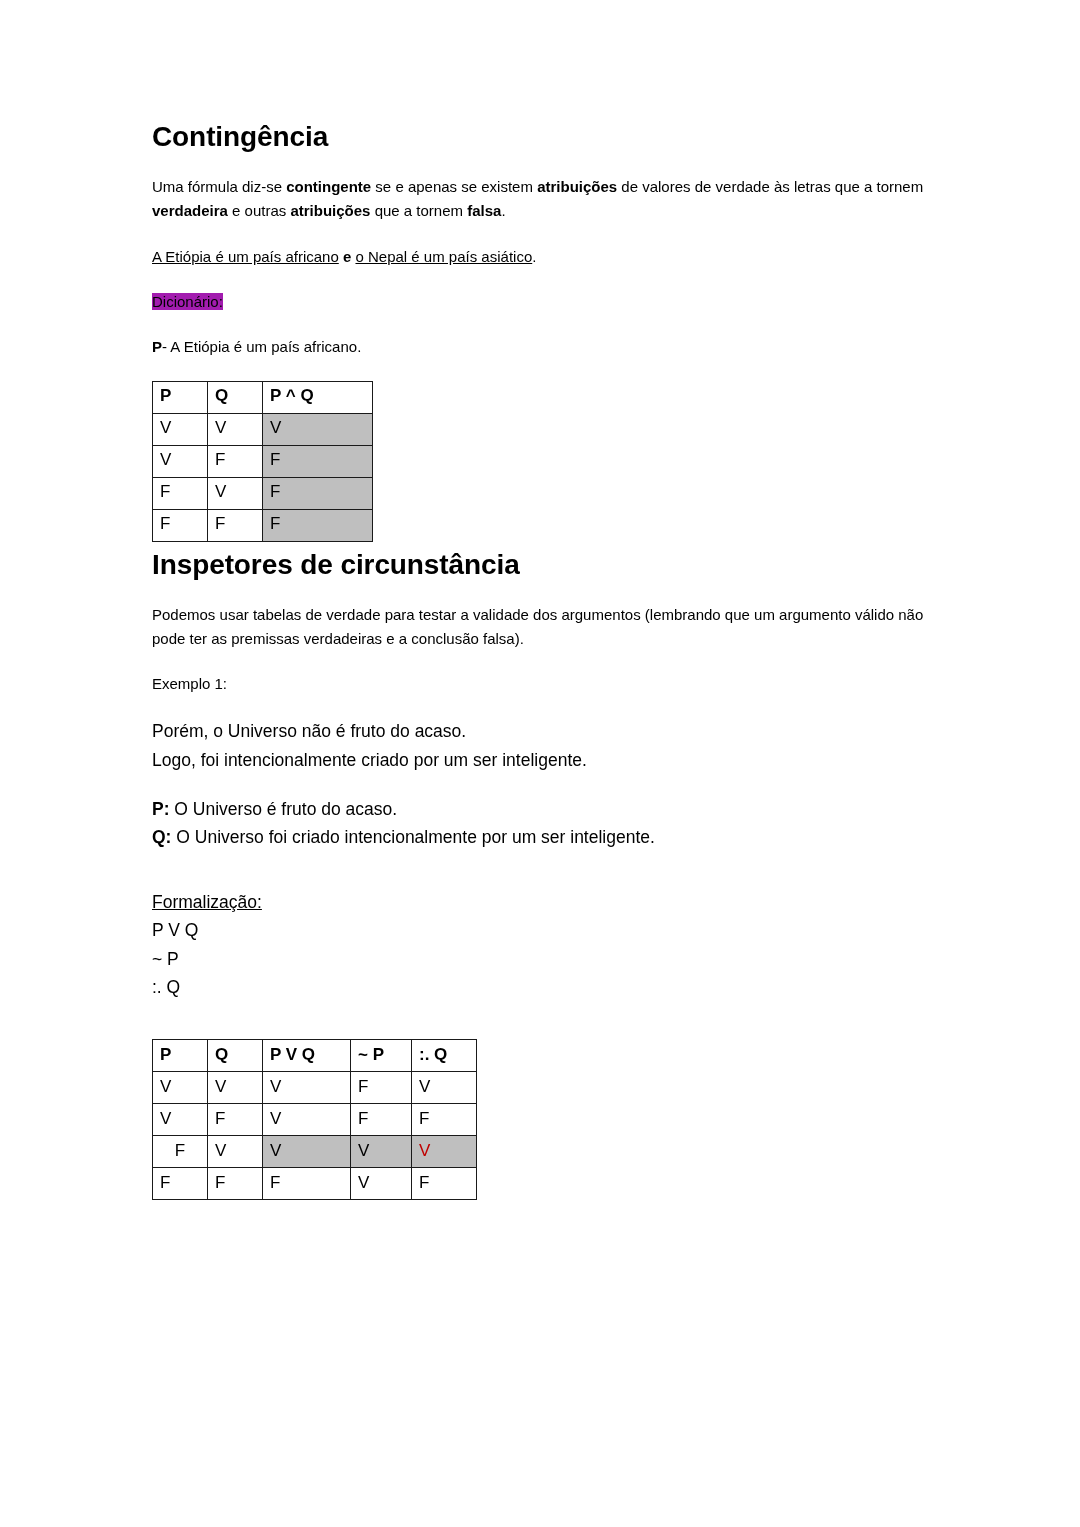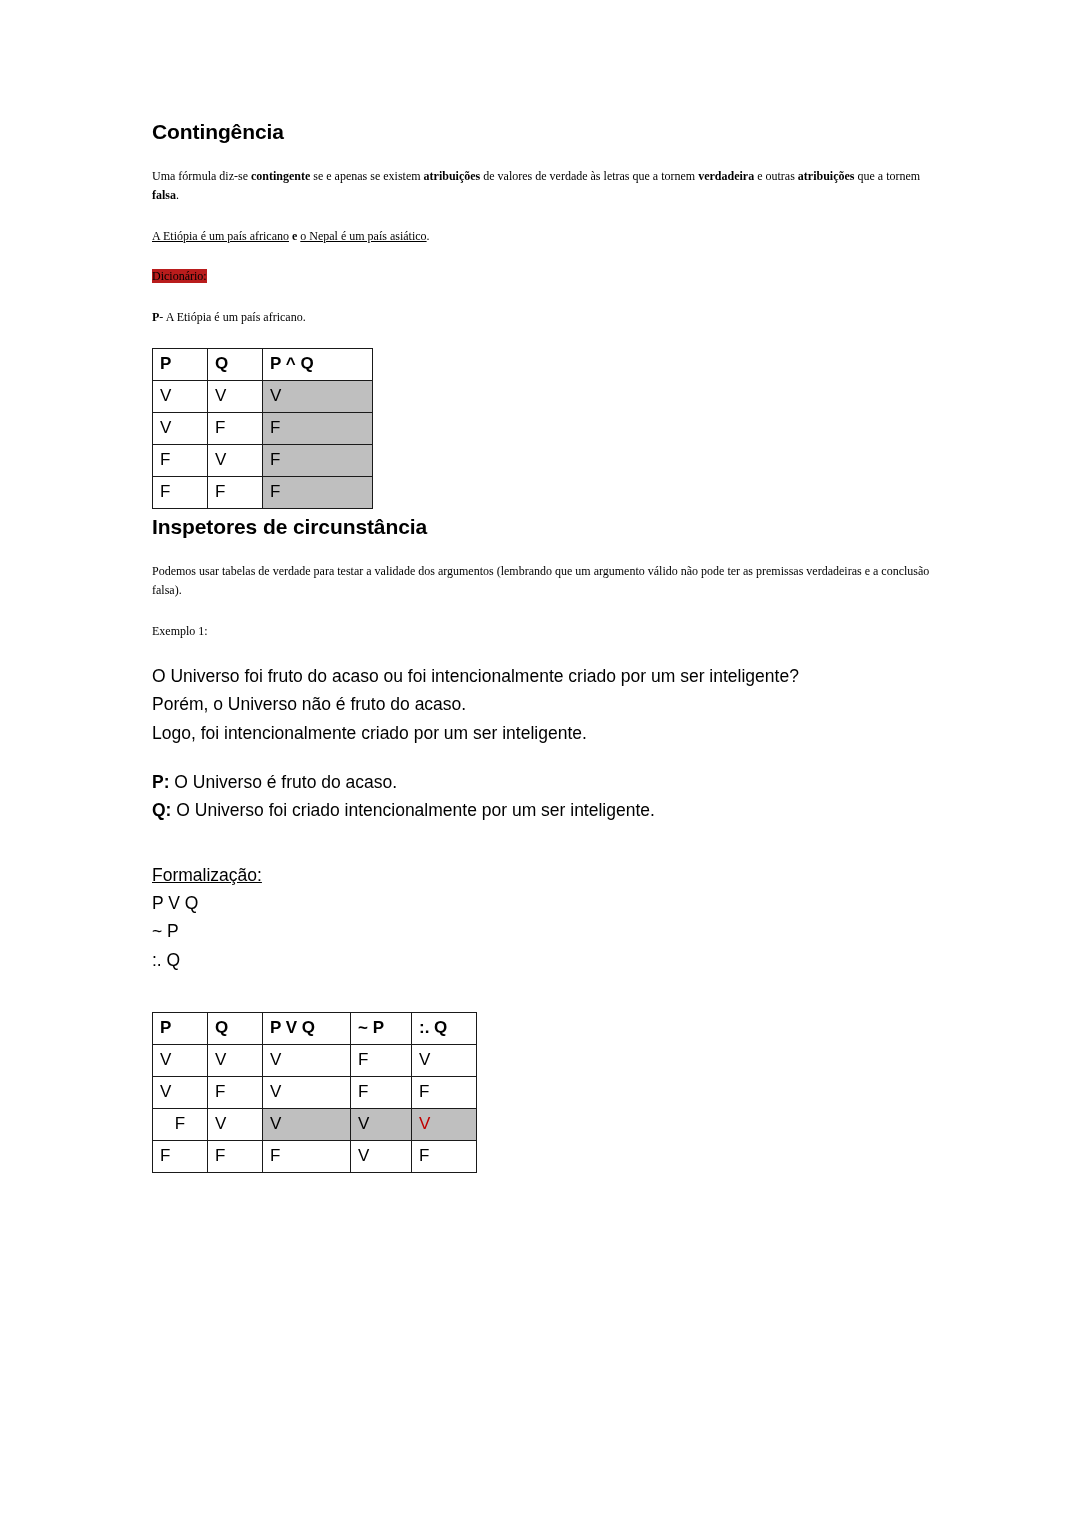--- a/index.html
+++ b/index.html
@@ -24,41 +24,40 @@
     overflow: hidden;
   }
   .content {
     position: absolute;
     left: 152px;
     top: 120px;
     width: 780px;
   }
 
   h1.doc-h {
-    font-size: 21px;
+    font-size: 28px;
     font-weight: bold;
     line-height: 1.18;
     margin: 0 0 22px 0;
     letter-spacing: -0.1px;
   }
   h1.doc-h.second {
     margin-top: 6px;
   }
 
   p.para {
-    font-size: 12px;
+    font-size: 15px;
     line-height: 1.62;
     margin: 0 0 21px 0;
     font-weight: normal;
-    font-family: Liberation Serif, serif;
   }
 
   .b { font-weight: bold; }
   .u { text-decoration: underline; }
-  .hl { background: #b91c1c; }
+  .hl { background: #a21caf; }
   .red { color: #c00000; }
 
   
   table.tt {
     border-collapse: collapse;
     table-layout: fixed;
     font-size: 17px;
     margin: 0;
   }
   table.tt td {
@@ -150,21 +149,20 @@
       </tbody>
     </table>
 
     <h1 class="doc-h second">Inspetores de circunstância</h1>
 
     <p class="para">Podemos usar tabelas de verdade para testar a validade dos argumentos (lembrando que um argumento válido não pode ter as premissas verdadeiras e a conclusão falsa).</p>
 
     <p class="para b">Exemplo 1:</p>
 
     <div class="lines" style="margin-bottom:21px">
-      <div>O Universo foi fruto do acaso ou foi intencionalmente criado por um ser inteligente?</div>
       <div>Porém, o Universo não é fruto do acaso.</div>
       <div>Logo, foi intencionalmente criado por um ser inteligente.</div>
     </div>
 
 
     <div class="lines" style="margin-bottom:36px">
       <div><span class="b">P:</span><span> O Universo é fruto do acaso.</span></div>
       <div><span class="b">Q:</span><span> O Universo foi criado intencionalmente por um ser inteligente.</span></div>
     </div>
 

